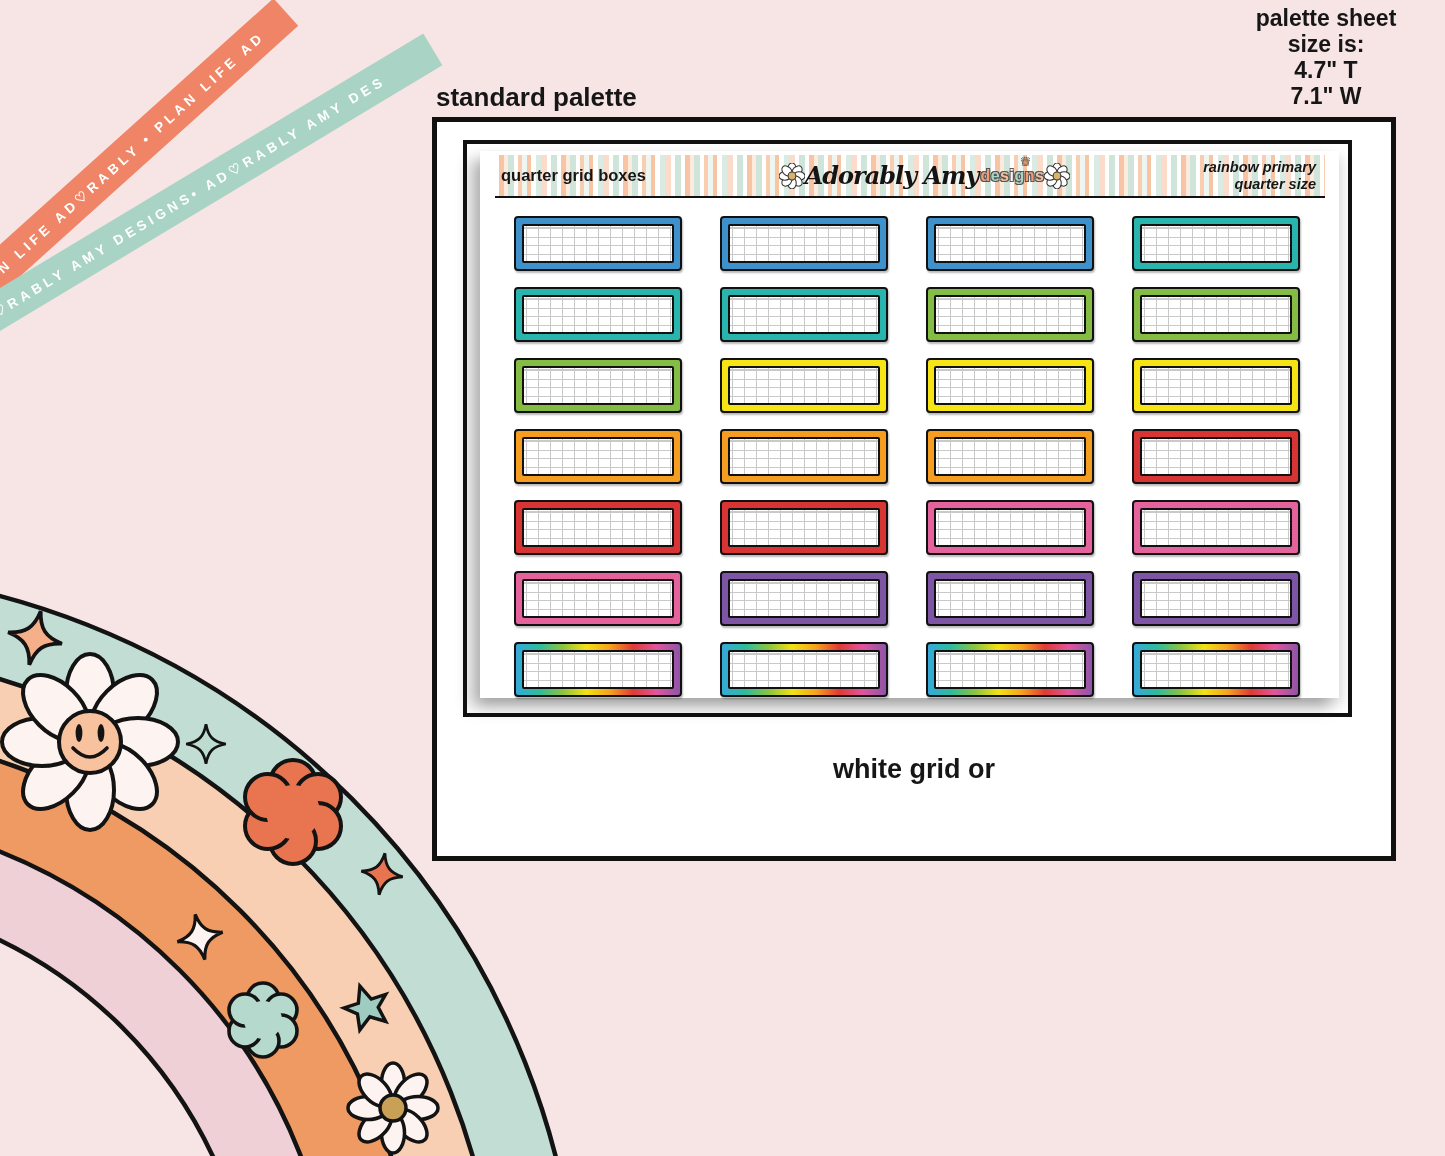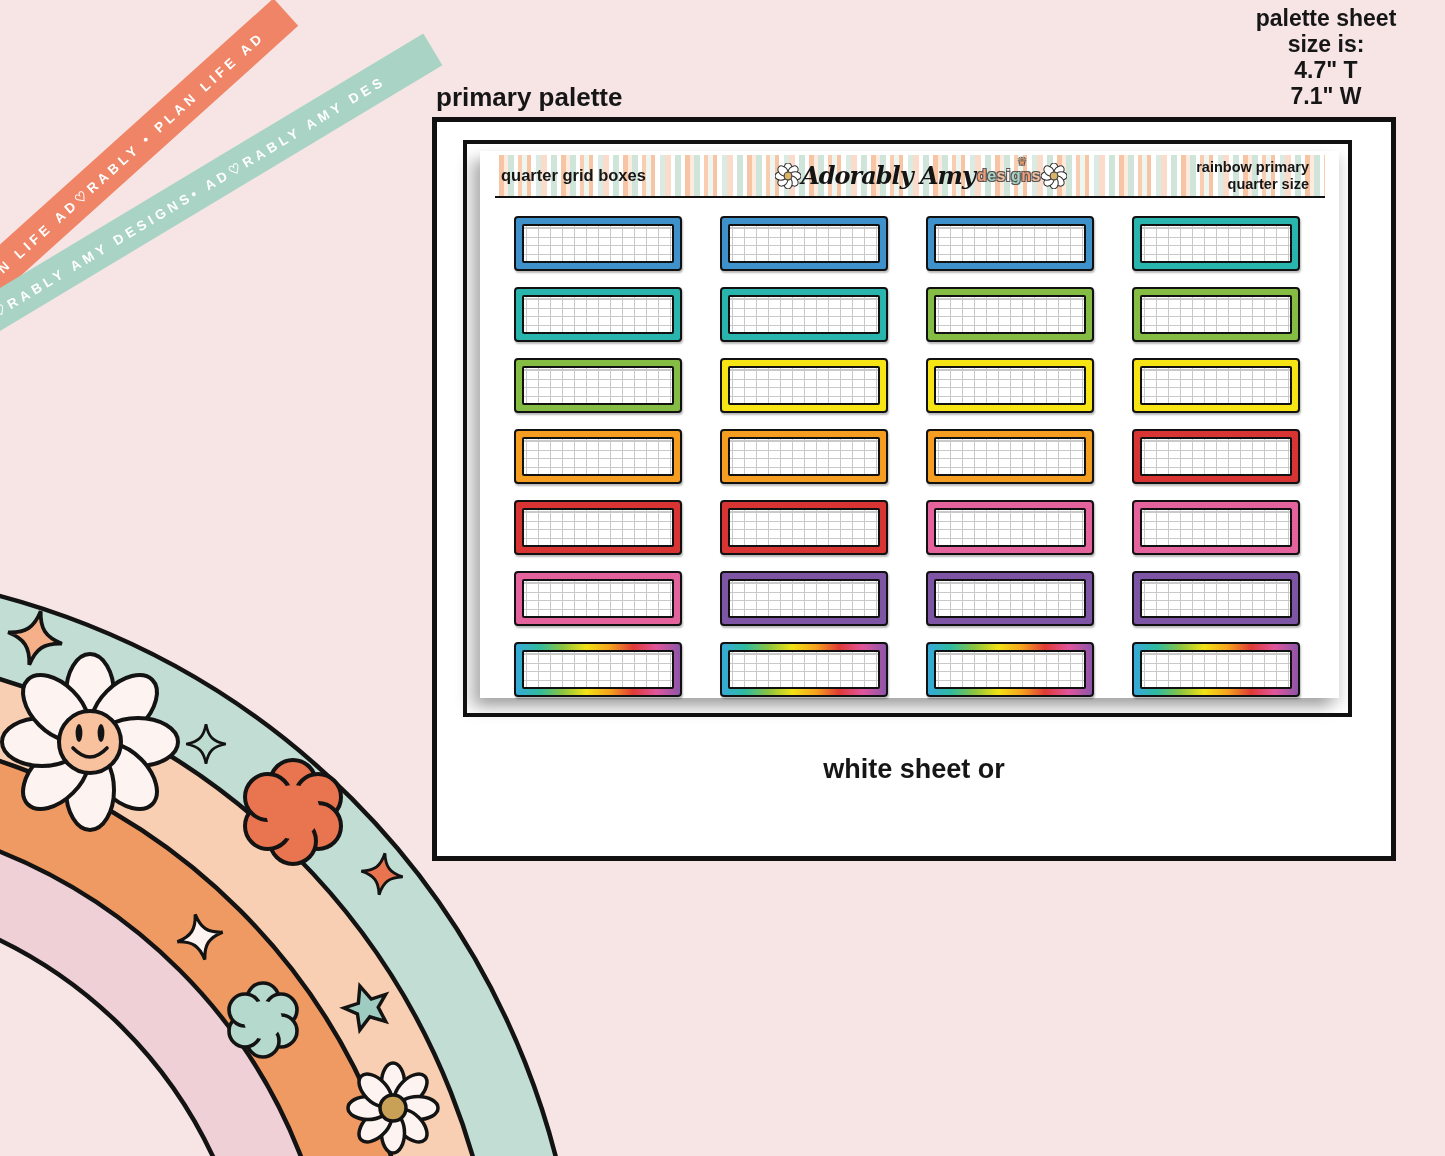--- a/index.html
+++ b/index.html
@@ -33,21 +33,21 @@
   
   #washi-header{position:absolute;left:15px;right:14px;top:4px;height:43px;
     border-bottom:2.5px solid #111;box-sizing:border-box;
     display:flex;align-items:center;justify-content:space-between;
     background:repeating-linear-gradient(90deg,
       #ffffff 0 4px,#f8c5a4 4px 9px,#fdebe0 9px 13px,#cfe5da 13px 19px,
       #ffffff 19px 23px,#f9cdb0 23px 27px,#eef6f1 27px 32px,#f8c5a4 32px 36px,
       #ffffff 36px 41px,#d9ebe2 41px 46px,#fbdccb 46px 52px,#ffffff 52px 56px,
       #cfe5da 56px 62px);}
   #header-left{font-size:16.5px;font-weight:700;margin-left:6px;}
-  #header-right{font-size:14.5px;font-weight:700;text-align:right;line-height:1.12;margin-right:16px;}
+  #header-right{font-size:14.5px;font-weight:700;text-align:right;line-height:1.12;margin-right:9px;font-style:italic;}
   #logo{display:flex;align-items:center;position:relative;}
   #logo-script{font-family:"DejaVu Serif",serif;font-style:italic;font-weight:700;
     font-size:24px;letter-spacing:-1px;color:#141414;}
   #logo-sub{position:relative;font-weight:800;font-size:16px;letter-spacing:.5px;margin-left:2px;}
   #logo-sub span{text-shadow:-1px -1px 0 #555,1px -1px 0 #555,-1px 1px 0 #555,1px 1px 0 #555;}
   #logo-crown{position:absolute;top:-11px;right:14px;font-size:10px;color:#e8a06b;
     text-shadow:none;font-weight:400;}
   
   #boxes-grid{position:absolute;left:34px;top:65px;display:grid;
     grid-template-columns:repeat(4,168px);column-gap:38px;row-gap:16px;}
@@ -145,21 +145,21 @@
   <use href="#star5" transform="translate(367,1008) scale(1.15) rotate(-18)" fill="#9fccc0" stroke="#131313" stroke-width="3"></use>
 </svg>
 
 <div class="ribbon" id="ribbon-coral" style="background: rgb(239, 133, 102);">
   <span>PLAN LIFE AD♡RABLY • PLAN LIFE AD</span>
 </div>
 <div class="ribbon" id="ribbon-mint" style="background: rgb(169, 212, 197);">
   <span>AD♡RABLY AMY DESIGNS• AD♡RABLY AMY DES</span>
 </div>
 
-<div id="page-title">primary palette</div>
+<div id="page-title">standard palette</div>
 <div id="size-note">
   <div>palette sheet</div>
   <div>size is:</div>
   <div>4.7" T</div>
   <div>7.1" W</div>
 </div>
 
 <div id="outer-box">
 
   <div id="sheet-frame">
@@ -289,16 +289,16 @@
           </div>
           <div class="box" style="background: linear-gradient(90deg, rgb(54, 169, 217), rgb(47, 187, 158), rgb(140, 196, 63), rgb(242, 226, 21), rgb(245, 163, 30), rgb(224, 58, 54), rgb(224, 85, 157), rgb(142, 85, 168));">
             <div class="box-inner"></div>
           </div>
         </div>
 
     </div>
   </div>
 
   <div id="footer-note">
-    <div>white sheet or</div>
+    <div>white grid or</div>
   </div>
 
 </div>
 
 </body></html>

